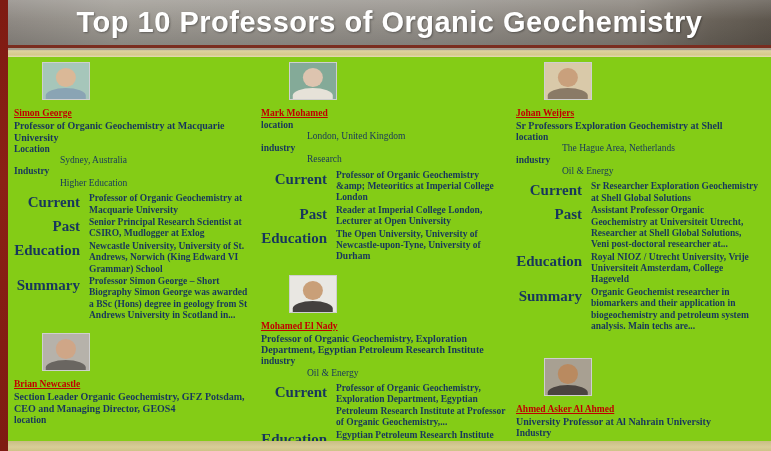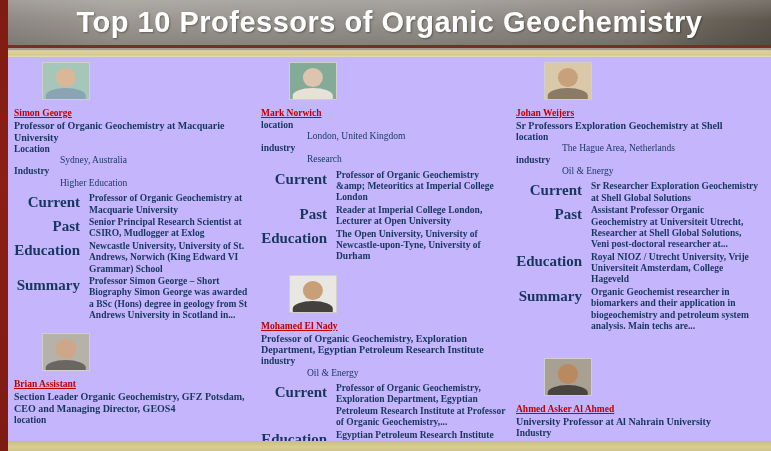--- a/index.html
+++ b/index.html
@@ -42,21 +42,21 @@
     z-index:2;
   }
   .tan-bottom{
     position:absolute;left:8px;right:0;bottom:0;height:10px;
     background:linear-gradient(180deg,#c9bd85 0%,#d8cd97 60%,#cfc388 100%);
     z-index:2;
   }
   
   .content{
     position:absolute;left:8px;top:57px;right:0;bottom:10px;
-    background:#c4b5fd;
+    background:#84cc16;
     display:flex;
     padding:2px 2px 6px 6px;
     box-sizing:border-box;
     overflow:hidden;
   }
   .col{display:flex;flex-direction:column;box-sizing:border-box;}
   .col-0{width:247px;padding-right:8px;}
   .col-1{width:255px;padding-right:8px;}
   .col-2{width:245px;padding-right:2px;gap:14px;}
   .col-1{padding-top:0px;}
@@ -109,24 +109,24 @@
         <article class="profile"><div class="photo ph-0-0"></div><a class="name">Simon George</a><div class="headline">Professor of Organic Geochemistry at Macquarie University</div><div class="meta-label">Location</div><div class="meta-value">Sydney, Australia</div><div class="meta-label">Industry</div><div class="meta-value">Higher Education</div><div class="rows">
             <div class="row-label">Current</div>
             <div class="row-value">Professor of Organic Geochemistry at Macquarie University</div>
             <div class="row-label">Past</div>
             <div class="row-value">Senior Principal Research Scientist at CSIRO, Mudlogger at Exlog</div>
             <div class="row-label">Education</div>
             <div class="row-value">Newcastle University, University of St. Andrews, Norwich (King Edward VI Grammar) School</div>
             <div class="row-label">Summary</div>
             <div class="row-value">Professor Simon George – Short Biography Simon George was awarded a BSc (Hons) degree in geology from St Andrews University in Scotland in...</div>
           </div></article>
-        <article class="profile"><div class="photo ph-0-1"></div><a class="name">Brian Assistant</a><div class="headline">Section Leader Organic Geochemistry, GFZ Potsdam, CEO and Managing Director, GEOS4</div><div class="meta-label">location</div></article>
+        <article class="profile"><div class="photo ph-0-1"></div><a class="name">Brian Newcastle</a><div class="headline">Section Leader Organic Geochemistry, GFZ Potsdam, CEO and Managing Director, GEOS4</div><div class="meta-label">location</div></article>
       </div>
     <div class="col col-1">
-        <article class="profile"><div class="photo ph-1-0"></div><a class="name">Mark Norwich</a><div class="meta-label">location</div><div class="meta-value">London, United Kingdom</div><div class="meta-label">industry</div><div class="meta-value">Research</div><div class="rows">
+        <article class="profile"><div class="photo ph-1-0"></div><a class="name">Mark Mohamed</a><div class="meta-label">location</div><div class="meta-value">London, United Kingdom</div><div class="meta-label">industry</div><div class="meta-value">Research</div><div class="rows">
             <div class="row-label">Current</div>
             <div class="row-value">Professor of Organic Geochemistry &amp;amp; Meteoritics at Imperial College London</div>
             <div class="row-label">Past</div>
             <div class="row-value">Reader at Imperial College London, Lecturer at Open University</div>
             <div class="row-label">Education</div>
             <div class="row-value">The Open University, University of Newcastle-upon-Tyne, University of Durham</div>
           </div></article>
         <article class="profile"><div class="photo ph-1-1"></div><a class="name">Mohamed El Nady</a><div class="headline">Professor of Organic Geochemistry, Exploration Department, Egyptian Petroleum Research Institute</div><div class="meta-label">industry</div><div class="meta-value">Oil &amp; Energy</div><div class="rows">
             <div class="row-label">Current</div>
             <div class="row-value">Professor of Organic Geochemistry, Exploration Department, Egyptian Petroleum Research Institute at Professor of Organic Geochemistry,...</div>

